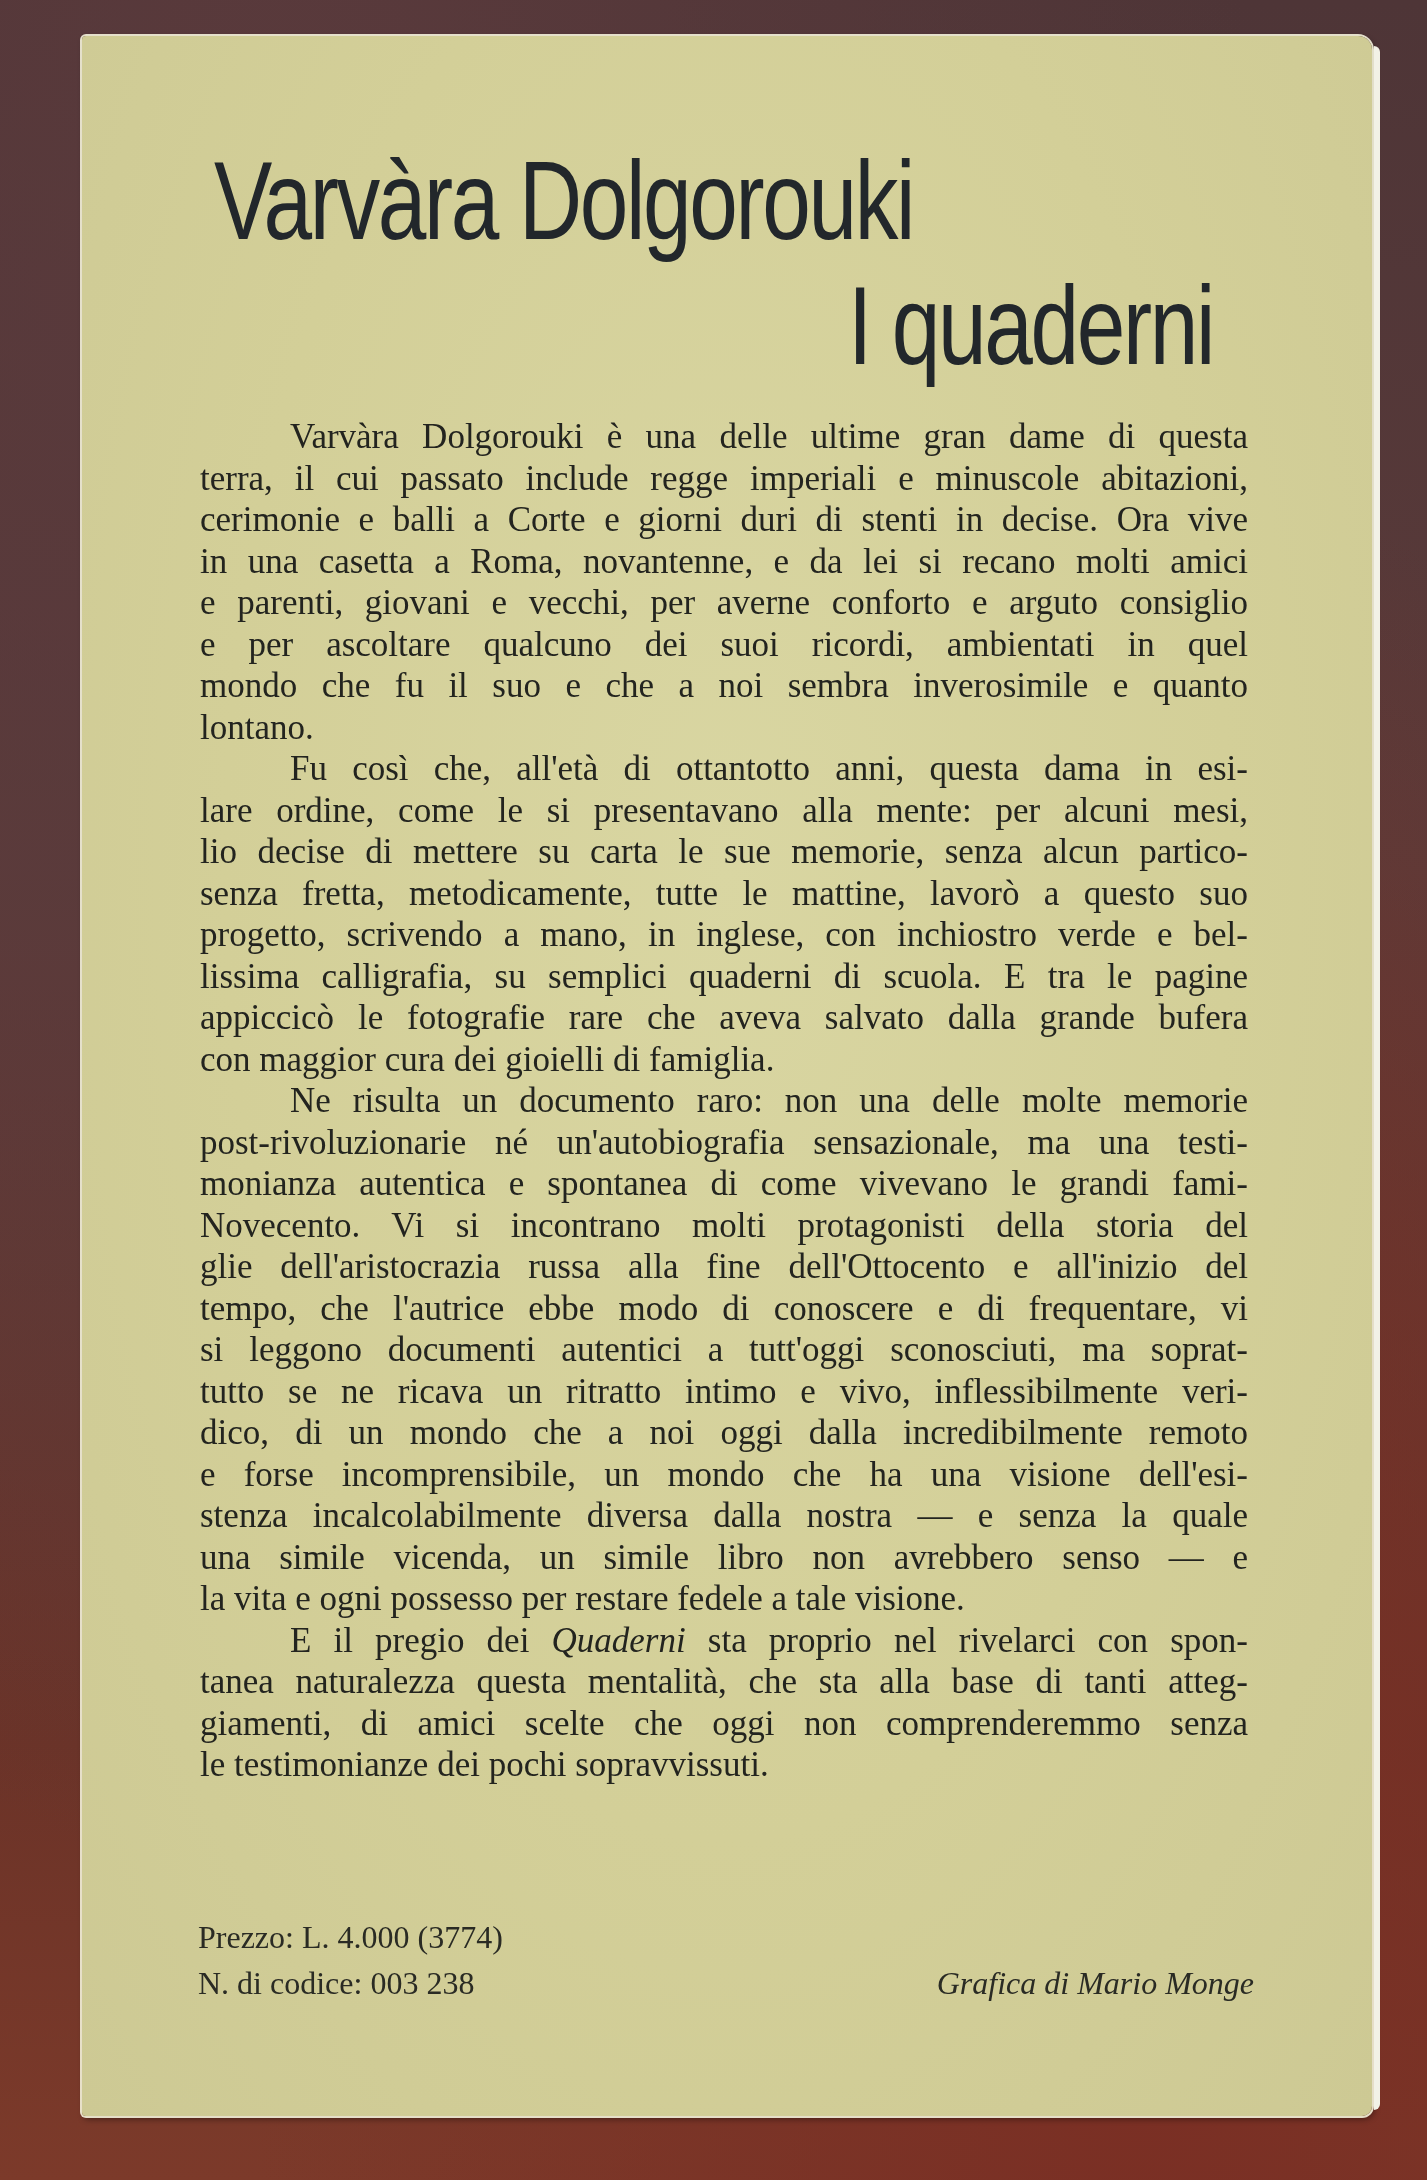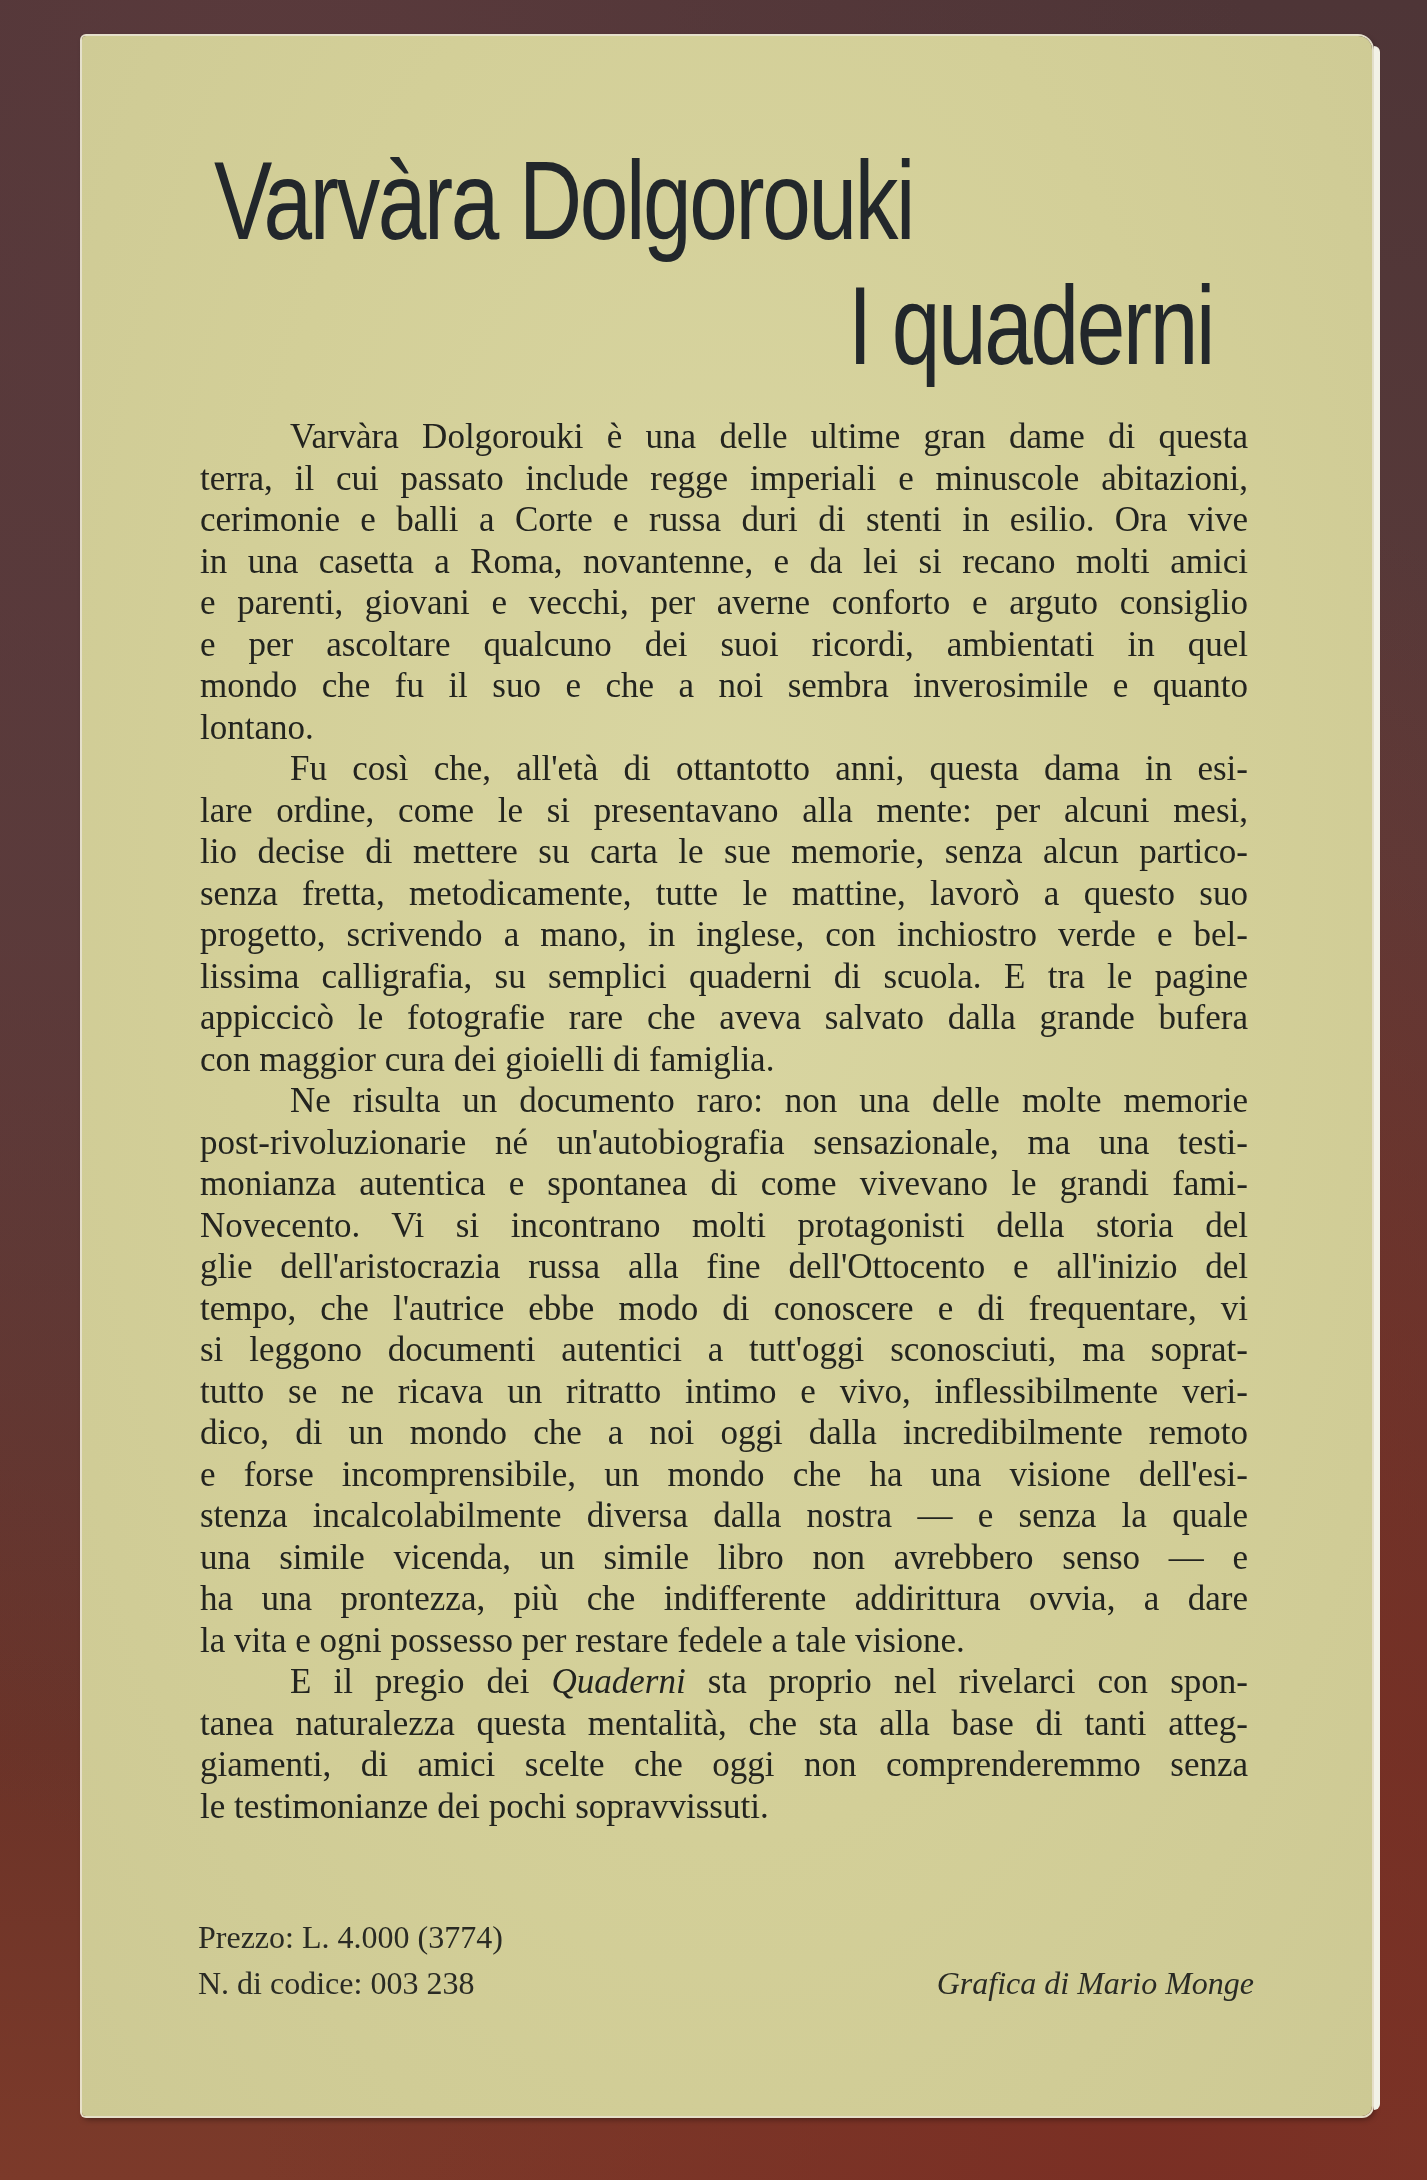--- a/index.html
+++ b/index.html
@@ -48,21 +48,21 @@
 <body>
 
 <div class="cover">
   <div class="title author">Varvàra Dolgorouki</div>
   <div class="title book-title">I quaderni</div>
 
   <div class="body-text">
     <div class="para">
       <span class="line first">Varvàra Dolgorouki è una delle ultime gran dame di questa</span>
       <span class="line">terra, il cui passato include regge imperiali e minuscole abitazioni,</span>
-      <span class="line">cerimonie e balli a Corte e russa duri di stenti in esilio. Ora vive</span>
+      <span class="line">cerimonie e balli a Corte e giorni duri di stenti in decise. Ora vive</span>
       <span class="line">in una casetta a Roma, novantenne, e da lei si recano molti amici</span>
       <span class="line">e parenti, giovani e vecchi, per averne conforto e arguto consiglio</span>
       <span class="line">e per ascoltare qualcuno dei suoi ricordi, ambientati in quel</span>
       <span class="line">mondo che fu il suo e che a noi sembra inverosimile e quanto</span>
       <span class="line last">lontano.</span>
     </div>
     <div class="para">
       <span class="line first">Fu così che, all'età di ottantotto anni, questa dama in esi-</span>
       <span class="line">lare ordine, come le si presentavano alla mente: per alcuni mesi,</span>
       <span class="line">lio decise di mettere su carta le sue memorie, senza alcun partico-</span>
@@ -78,21 +78,20 @@
       <span class="line">monianza autentica e spontanea di come vivevano le grandi fami-</span>
       <span class="line">Novecento. Vi si incontrano molti protagonisti della storia del</span>
       <span class="line">glie dell'aristocrazia russa alla fine dell'Ottocento e all'inizio del</span>
       <span class="line">tempo, che l'autrice ebbe modo di conoscere e di frequentare, vi</span>
       <span class="line">si leggono documenti autentici a tutt'oggi sconosciuti, ma soprat-</span>
       <span class="line">tutto se ne ricava un ritratto intimo e vivo, inflessibilmente veri-</span>
       <span class="line">dico, di un mondo che a noi oggi dalla incredibilmente remoto</span>
       <span class="line">e forse incomprensibile, un mondo che ha una visione dell'esi-</span>
       <span class="line">stenza incalcolabilmente diversa dalla nostra — e senza la quale</span>
       <span class="line">una simile vicenda, un simile libro non avrebbero senso — e</span>
-      <span class="line">ha una prontezza, più che indifferente addirittura ovvia, a dare</span>
       <span class="line last">la vita e ogni possesso per restare fedele a tale visione.</span>
     </div>
     <div class="para">
       <span class="line first"><span>E il pregio dei </span><i>Quaderni</i><span> sta proprio nel rivelarci con spon-</span></span>
       <span class="line">tanea naturalezza questa mentalità, che sta alla base di tanti atteg-</span>
       <span class="line">giamenti, di amici scelte che oggi non comprenderemmo senza</span>
       <span class="line last">le testimonianze dei pochi sopravvissuti.</span>
     </div>
   </div>
 

